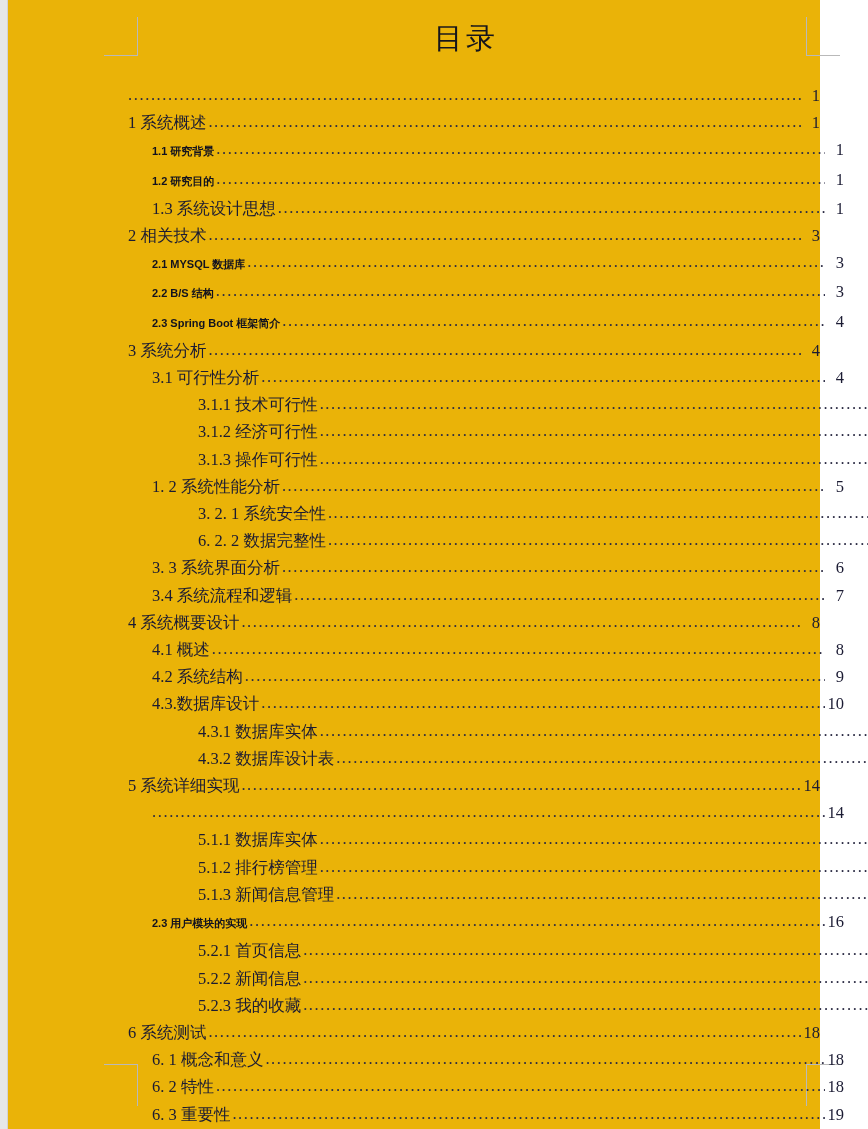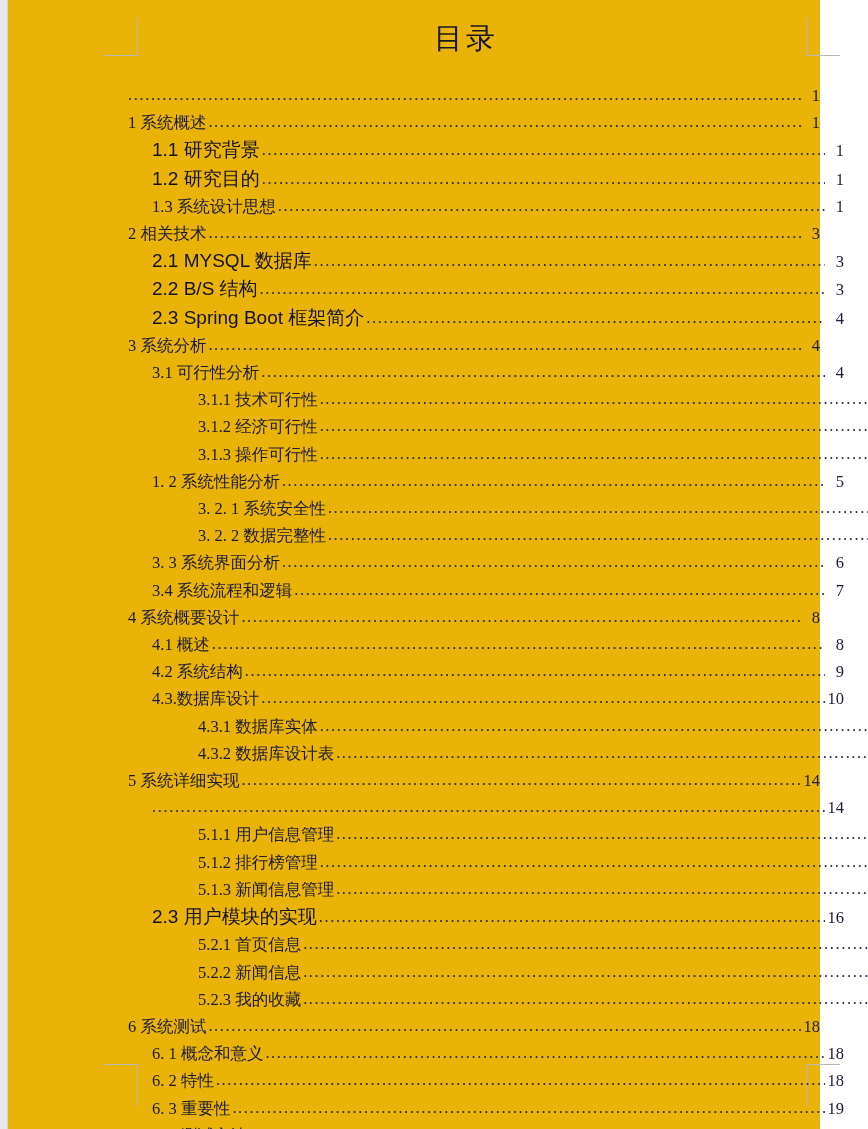--- a/index.html
+++ b/index.html
@@ -129,22 +129,22 @@
 
   
   .lvl-0 { padding-left: 8px; }
   .lvl-1 { padding-left: 8px; }
   .lvl-2 { padding-left: 32px; }
   .lvl-3 { padding-left: 78px; }
 
   
   .toc-entry.bold .label {
     font-family: "Liberation Sans", "DejaVu Sans", sans-serif;
-    font-weight: normal;
-    font-size: 19px;
+    font-weight: bold;
+    font-size: 11px;
     color: #12121f;
   }
   .toc-entry.bold {
     line-height: 27.2px;
   }
 </style>
 </head>
 <body>
 
 <div class="viewer-gutter"></div>
@@ -241,21 +241,21 @@
         <div class="toc-entry lvl-2">
           <span class="label">1. 2 系统性能分析</span>
           <span class="leader">.......................................................................................................................................................................................................</span>
           <span class="pageno">5</span>
         </div>
         <div class="toc-entry lvl-3">
           <span class="label">3. 2. 1  系统安全性</span>
           <span class="leader">.......................................................................................................................................................................................................</span>
         </div>
         <div class="toc-entry lvl-3">
-          <span class="label">3. 2. 2  数据完整性</span>
+          <span class="label">6. 2. 2  数据完整性</span>
           <span class="leader">.......................................................................................................................................................................................................</span>
         </div>
         <div class="toc-entry lvl-2">
           <span class="label">3. 3 系统界面分析</span>
           <span class="leader">.......................................................................................................................................................................................................</span>
           <span class="pageno">6</span>
         </div>
         <div class="toc-entry lvl-2">
           <span class="label">3.4 系统流程和逻辑</span>
           <span class="leader">.......................................................................................................................................................................................................</span>
@@ -292,21 +292,21 @@
         <div class="toc-entry lvl-1">
           <span class="label">5 系统详细实现</span>
           <span class="leader">.......................................................................................................................................................................................................</span>
           <span class="pageno">14</span>
         </div>
         <div class="toc-entry lvl-2">
           <span class="leader">.......................................................................................................................................................................................................</span>
           <span class="pageno">14</span>
         </div>
         <div class="toc-entry lvl-3">
-          <span class="label">5.1.1 用户信息管理</span>
+          <span class="label">5.1.1 数据库实体</span>
           <span class="leader">.......................................................................................................................................................................................................</span>
         </div>
         <div class="toc-entry lvl-3">
           <span class="label">5.1.2 排行榜管理</span>
           <span class="leader">.......................................................................................................................................................................................................</span>
         </div>
         <div class="toc-entry lvl-3">
           <span class="label">5.1.3 新闻信息管理</span>
           <span class="leader">.......................................................................................................................................................................................................</span>
         </div>

